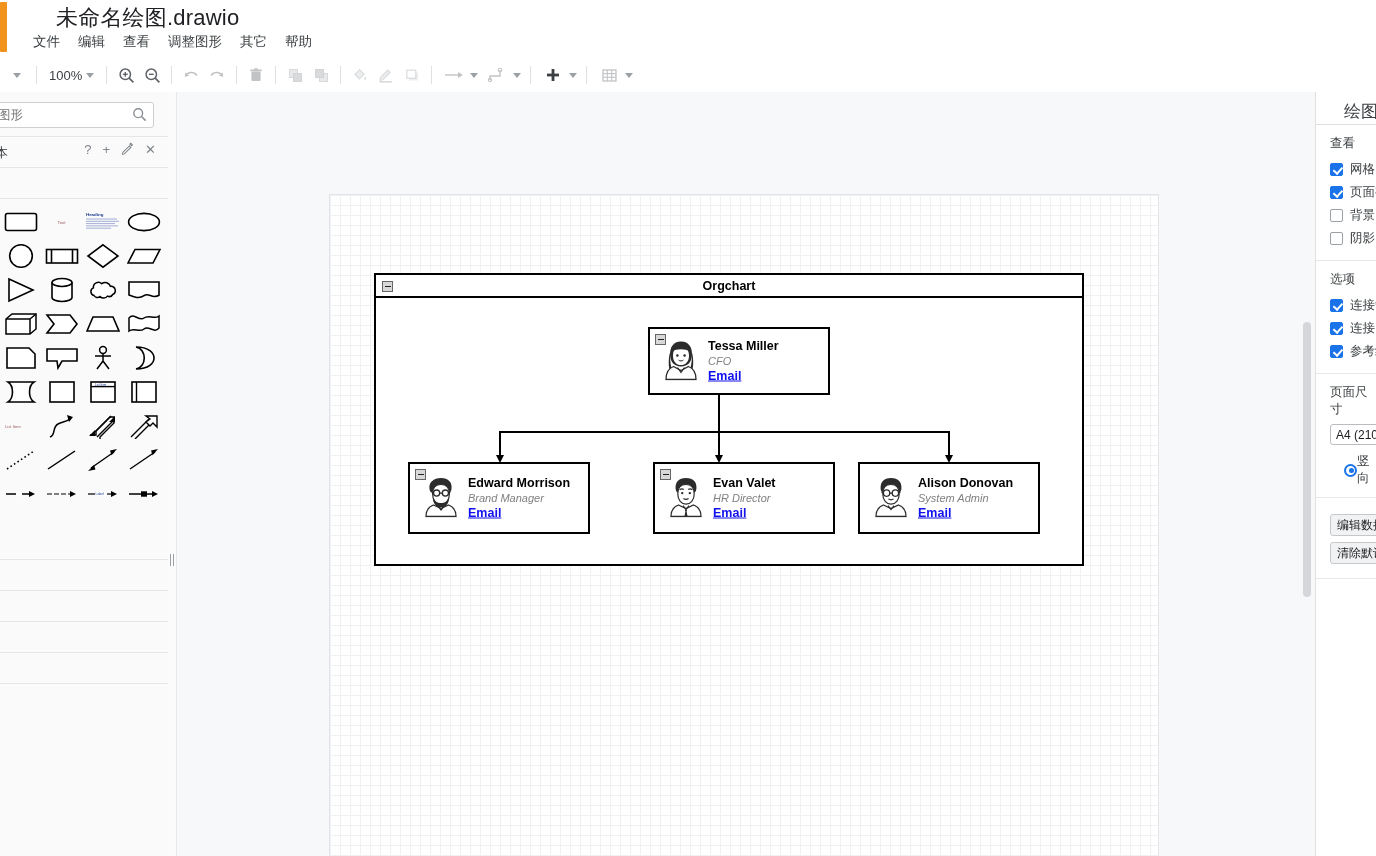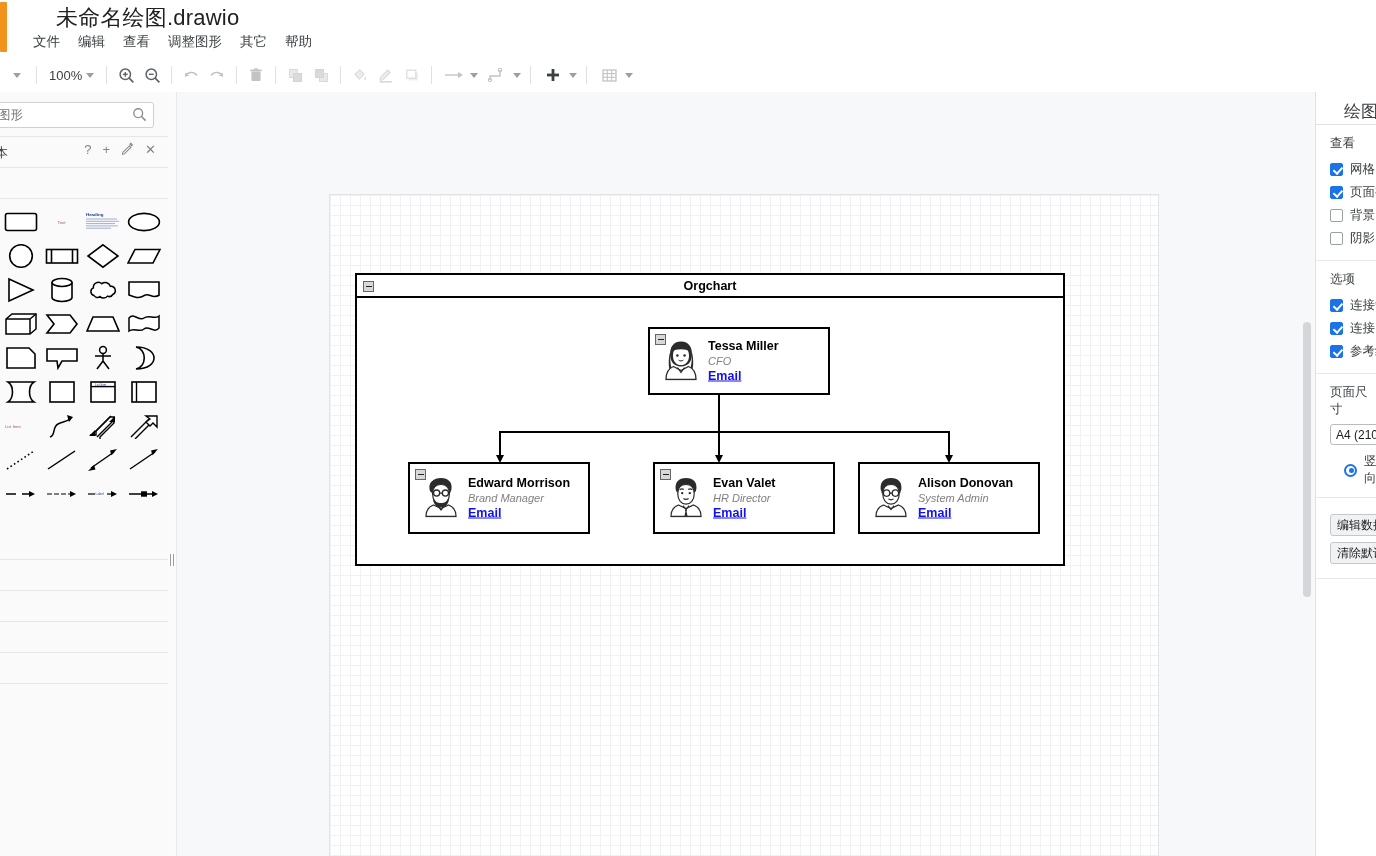--- a/index.html
+++ b/index.html
@@ -113,21 +113,21 @@
   .rp-row{display:flex;align-items:center;gap:7px;padding:3px 0 3px 14px;white-space:nowrap;}
   .cb{width:13px;height:13px;border:1px solid #9aa0a6;border-radius:2px;background:#fff;
       box-sizing:border-box;flex:none;position:relative;}
   .cb.on{background:#1a73e8;border-color:#1a73e8;}
   .cb.on:after{content:"";position:absolute;left:3.5px;top:.5px;width:3.5px;height:7px;
                border:solid #fff;border-width:0 2px 2px 0;transform:rotate(42deg);}
   .rp-label{font-size:12.5px;color:#3c4043;}
   .rp-select{margin:2px 0 8px 14px;width:120px;height:21px;border:1px solid #b9bcc0;border-radius:3px;
              background:#fff;font-size:12px;color:#202124;display:flex;align-items:center;
              padding-left:5px;box-sizing:border-box;white-space:nowrap;overflow:hidden;}
-  .radio-row{display:flex;align-items:center;gap:7px;padding-left:28px;}
+  .radio-row{display:flex;align-items:center;padding-left:28px;}
   .radio{width:13px;height:13px;border:2px solid #1a73e8;border-radius:50%;box-sizing:border-box;
          position:relative;flex:none;}
   .radio:after{content:"";position:absolute;left:2.5px;top:2.5px;width:5px;height:5px;border-radius:50%;
                background:#1a73e8;}
   .rp-btn{margin:6px 0 0 14px;width:118px;height:22px;border:1px solid #c5c8cb;border-radius:3px;
           background:#f1f2f3;box-sizing:border-box;}
 </style>
 </head>
 <body>
 
@@ -563,21 +563,21 @@
         <i></i>
         <i></i>
       </div>
   </div>
 
   <div class="canvas">
     <div class="page"></div>
 
     <div class="diagram">
 
-      <div class="org-container" style="left:178px;top:181px;">
+      <div class="org-container" style="left:197px;top:181px;">
         <div class="org-title">Orgchart</div>
         <div class="collapse-box" style="left:6px;top:6px;">
             <i></i>
           </div>
       </div>
 
       <div class="conn" style="left:541px;top:303px;width:2px;height:38px;"></div>
       <div class="conn" style="left:322px;top:339px;width:451px;height:2px;"></div>
       <div class="conn" style="left:322px;top:339px;width:2px;height:26px;"></div>
       <div class="conn" style="left:541px;top:339px;width:2px;height:26px;"></div>

